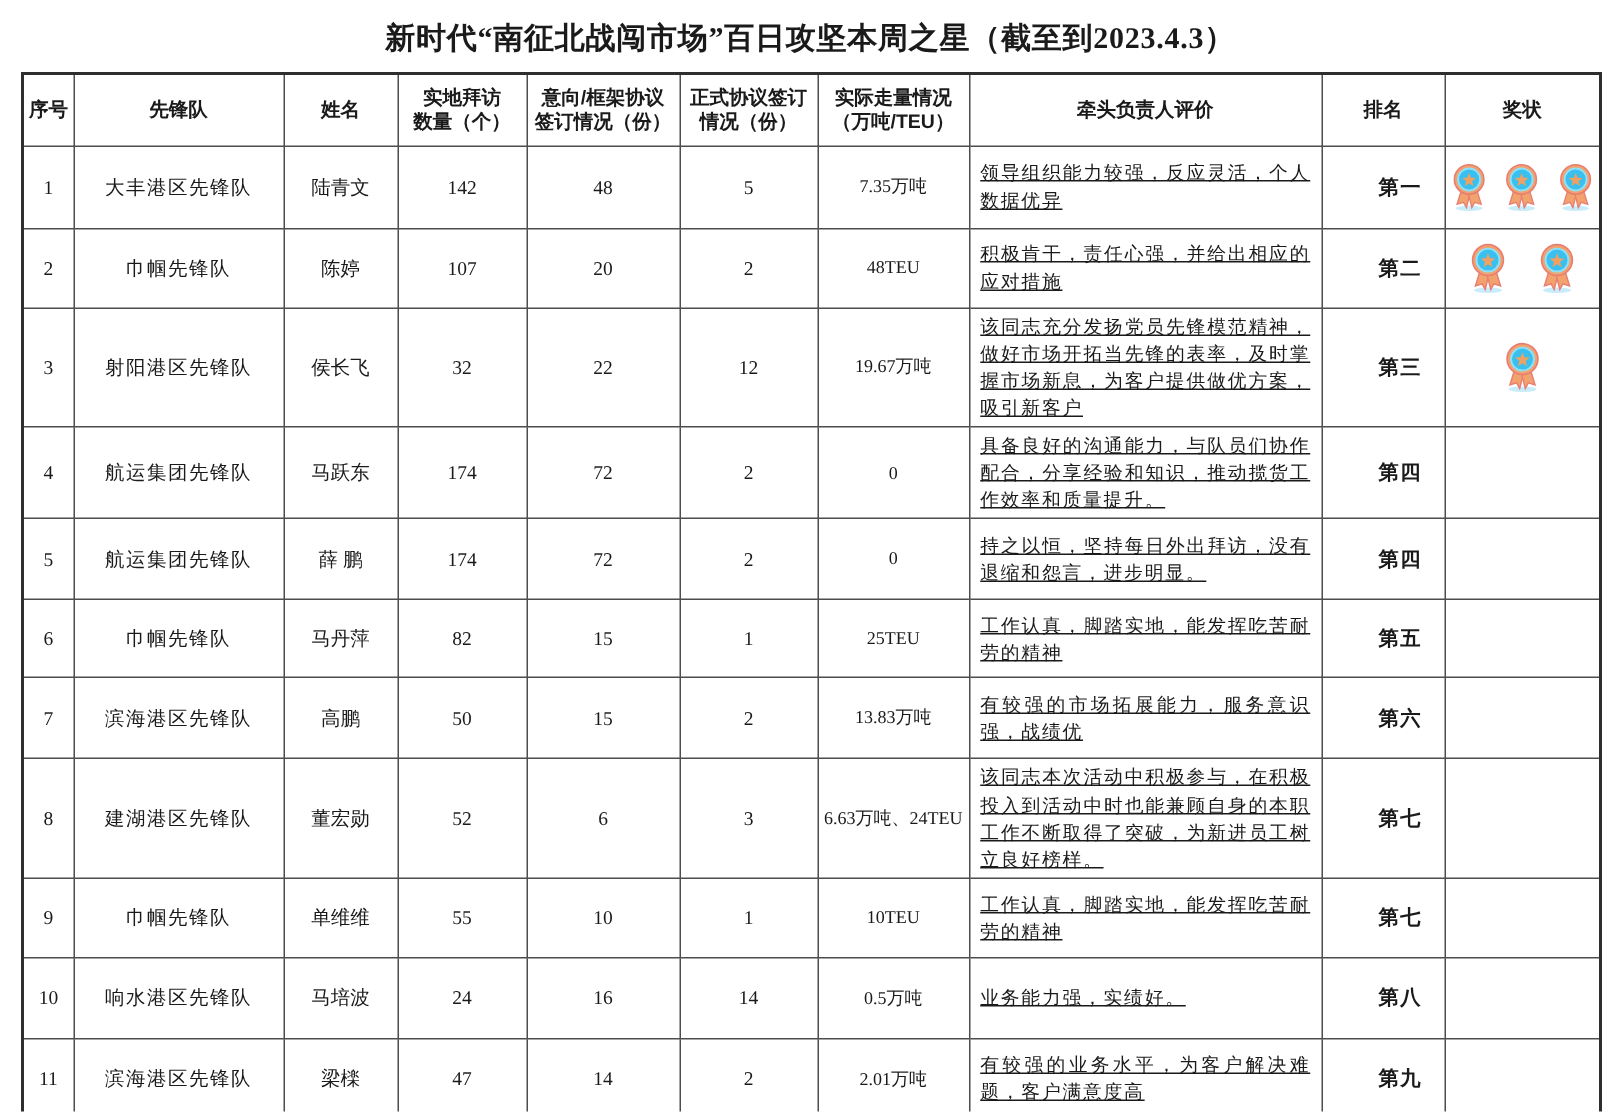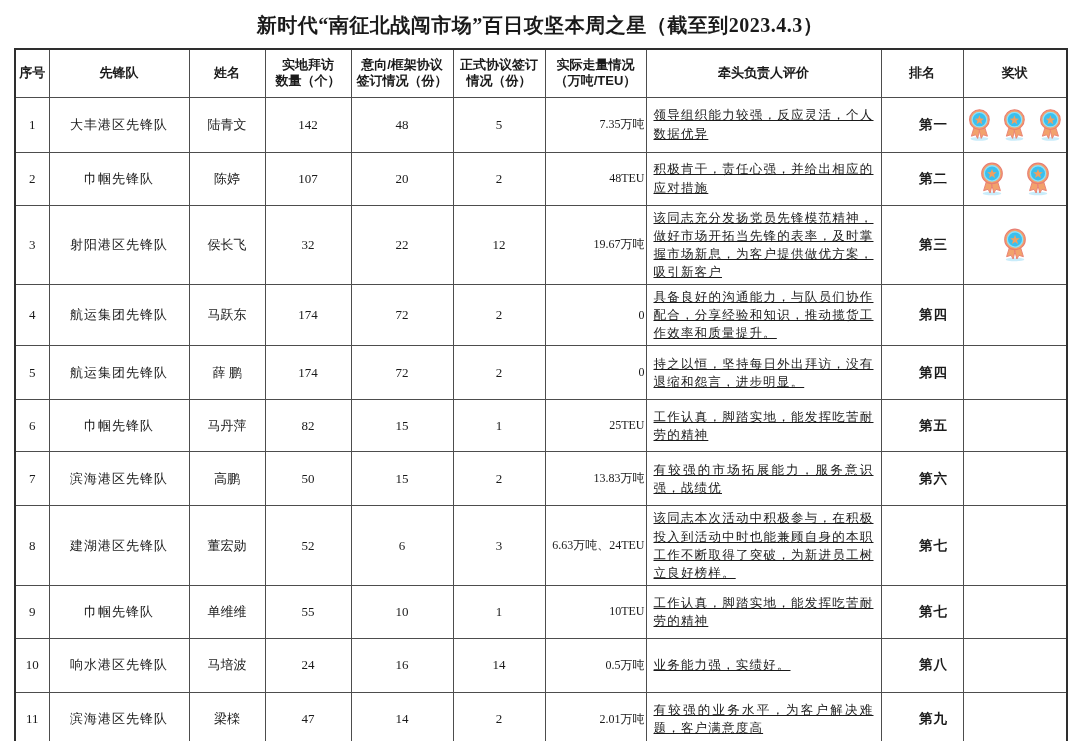--- a/index.html
+++ b/index.html
@@ -8,21 +8,21 @@
   .title{font-size:20px;font-weight:700;text-align:center;padding-top:12px;margin:0 0 9px 0;
     font-family:"Liberation Serif","DejaVu Serif",serif;letter-spacing:.5px;}
   table{border-collapse:collapse;table-layout:fixed;margin-left:14px;width:1052px;
     border:2px solid #2e2e2e;}
   th,td{border:1px solid #4d4d4d;overflow:hidden;vertical-align:middle;}
   thead tr{height:48px;}
   th{font-family:"Liberation Sans","DejaVu Sans",sans-serif;font-weight:700;font-size:13px;
     text-align:center;white-space:pre-line;line-height:1.25;padding:2px 1px;}
   td{font-size:13px;text-align:center;padding:2px 3px;}
   td.c-team{letter-spacing:1px;text-align:center;}
-  td.c-vol{font-size:12px;padding:18px 1px;letter-spacing:0;text-align:right;}
+  td.c-vol{font-size:12px;padding:18px 1px;letter-spacing:0;}
   td.c-eval{font-size:12.5px;text-align:justify;text-align-last:left;padding:3px 7px;
     line-height:1.45;letter-spacing:1.2px;text-decoration:underline;}
   td.c-rank{font-weight:700;font-size:13.5px;letter-spacing:1px;padding-left:26px;}
   td.c-award{padding:0 2px;}
   
   col.w-no{width:34px;} col.w-team{width:140px;} col.w-name{width:76px;}
   col.w-visits{width:86px;} col.w-intent{width:102px;} col.w-formal{width:92px;}
   col.w-vol{width:101px;} col.w-eval{width:235px;} col.w-rank{width:82px;} col.w-award{width:104px;}
   
   tbody tr:nth-child(1){height:55px;} tbody tr:nth-child(2){height:53px;}

